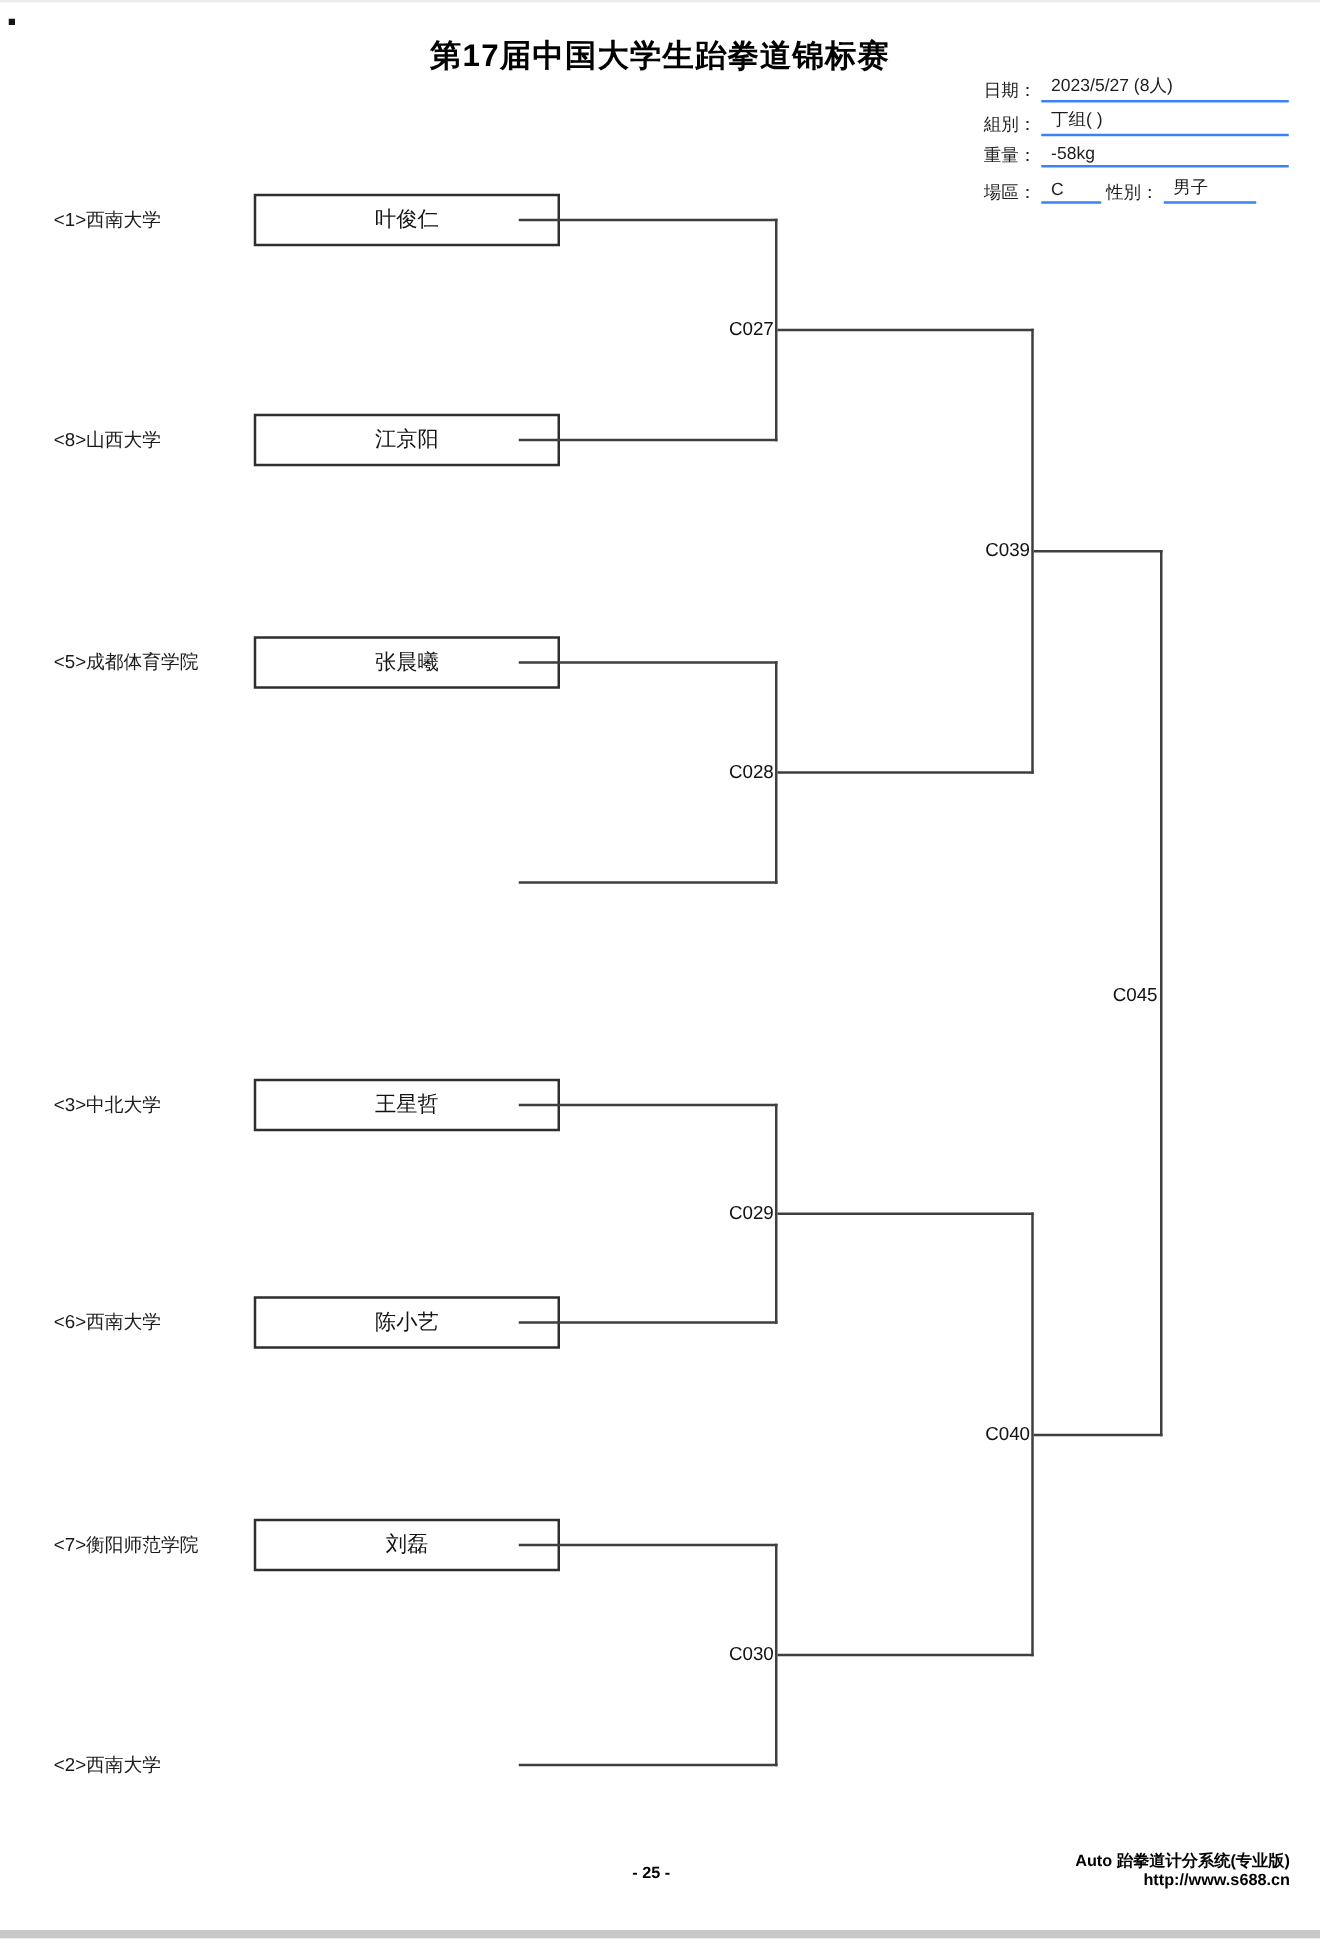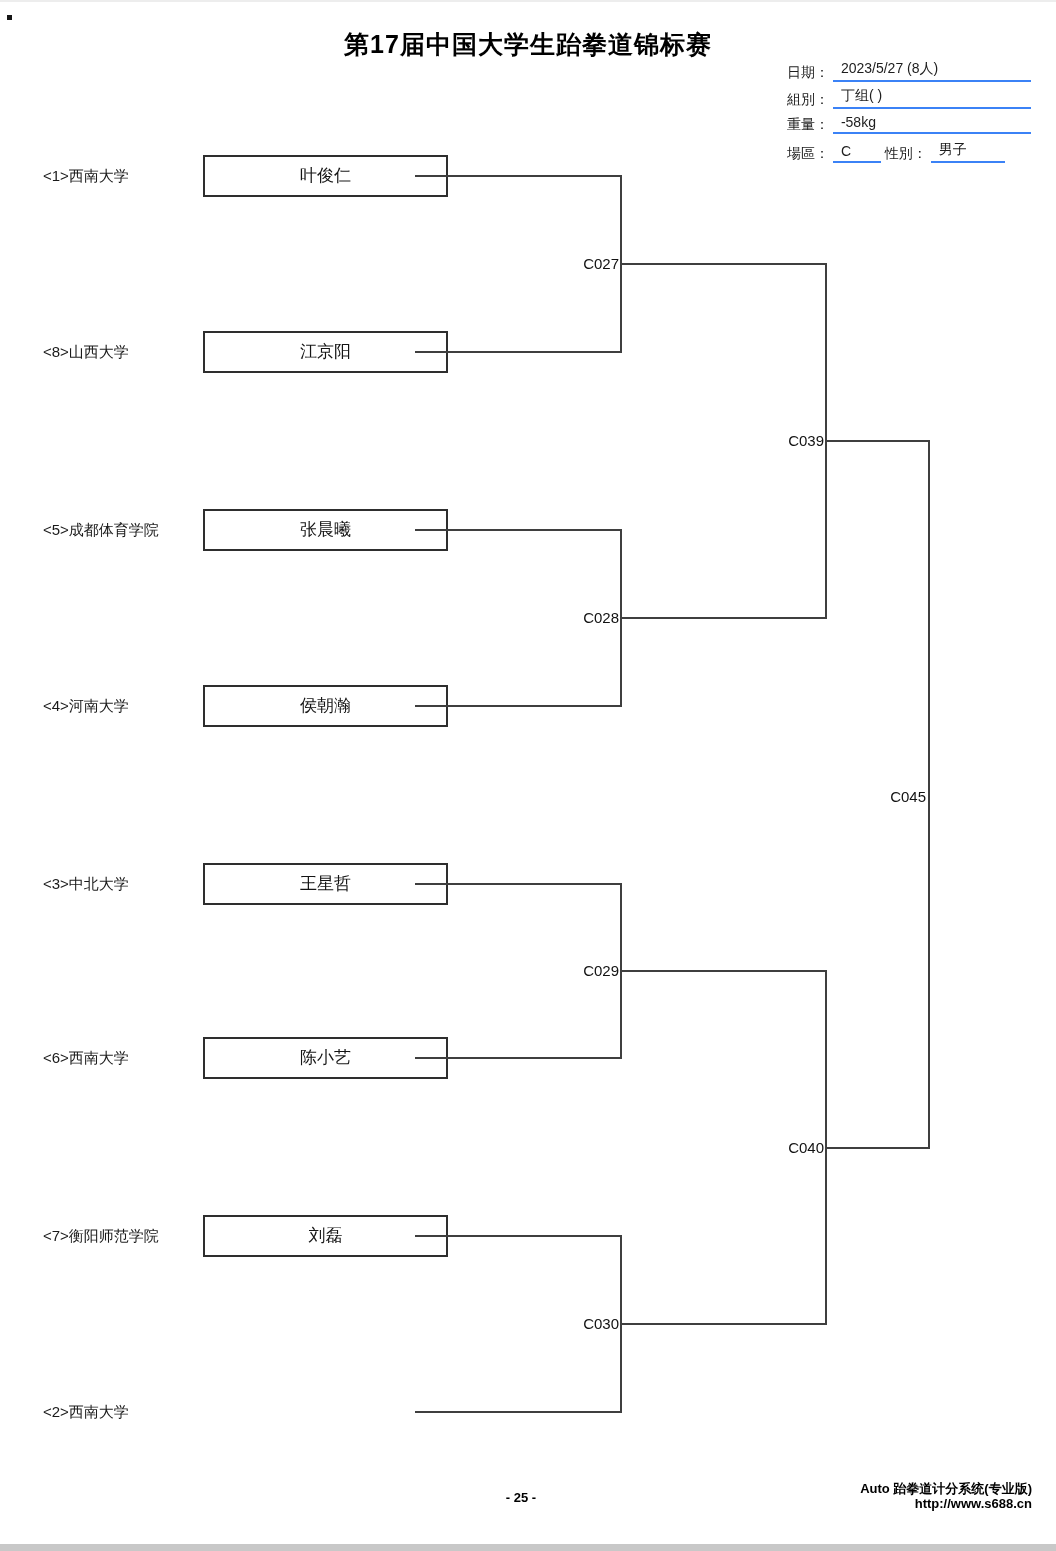--- a/index.html
+++ b/index.html
@@ -73,24 +73,20 @@
     <span class="pbox">叶俊仁</span>
   </div>
   <div class="prow" style="top:331px">
     <span class="seed">&lt;8&gt;山西大学</span>
     <span class="pbox">江京阳</span>
   </div>
   <div class="prow" style="top:509px">
     <span class="seed">&lt;5&gt;成都体育学院</span>
     <span class="pbox">张晨曦</span>
   </div>
-  <div class="prow" style="top:685px">
-    <span class="seed">&lt;4&gt;河南大学</span>
-    <span class="pbox">侯朝瀚</span>
-  </div>
   <div class="prow" style="top:863px">
     <span class="seed">&lt;3&gt;中北大学</span>
     <span class="pbox">王星哲</span>
   </div>
   <div class="prow" style="top:1037px">
     <span class="seed">&lt;6&gt;西南大学</span>
     <span class="pbox">陈小艺</span>
   </div>
   <div class="prow" style="top:1215px">
     <span class="seed">&lt;7&gt;衡阳师范学院</span>

